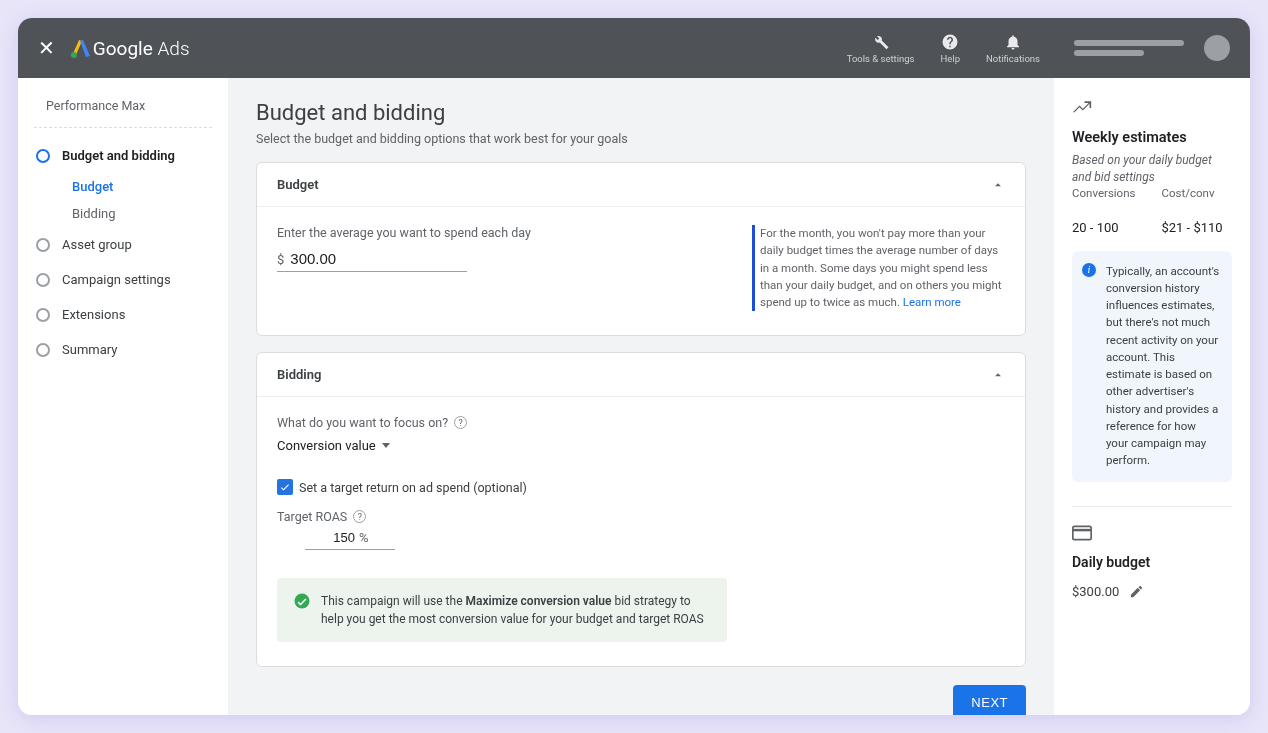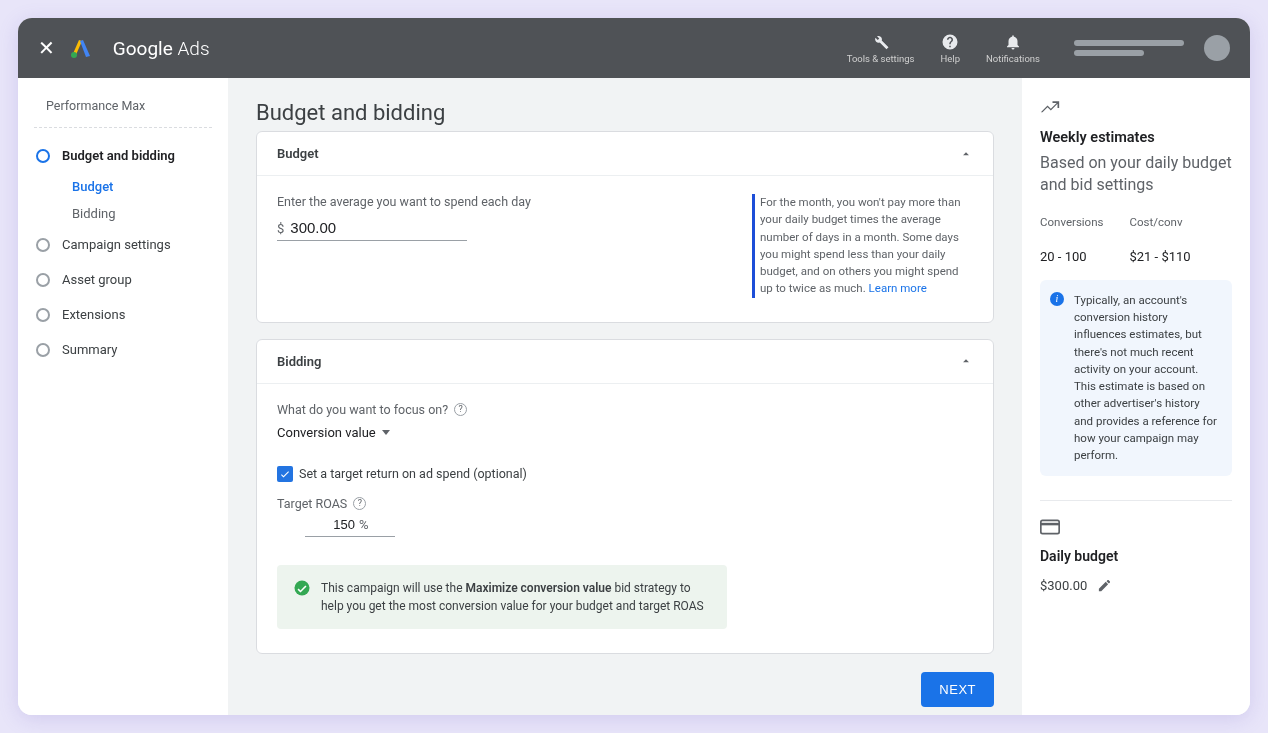--- a/index.html
+++ b/index.html
@@ -22,21 +22,21 @@
   .topbar {
     background: #4f5256;
     color: #fff;
     height: 60px;
     display: flex;
     align-items: center;
     padding: 0 20px;
     gap: 14px;
   }
   .topbar .close { font-size: 20px; cursor: pointer; color:#fff; }
-  .logo { display: flex; align-items: center; gap: 20px; }
+  .logo { display: flex; align-items: center; gap: 0; }
   .logo-mark {
     width: 24px; height: 24px; position: relative;
   }
   .logo-text { font-size: 19px; color:#fff;}
   .logo-text .thin { font-weight: 300; }
   .topbar-spacer { flex: 1; }
   .topbar-item { display:flex; flex-direction:column; align-items:center; font-size:9.5px; color:#d0d0d0; gap:2px; cursor:pointer; padding:0 6px;}
   .topbar-item svg { width:18px; height:18px; fill:#e8eaed; }
   .topbar-pills { display:flex; flex-direction:column; gap:4px; margin-left:14px;}
   .pill { height:6px; border-radius:3px; background:#9aa0a6; }
@@ -111,25 +111,25 @@
     display:flex; gap:10px; align-items:flex-start; width:450px;
   }
   .info-box .check-circle { width:18px; height:18px; flex-shrink:0;}
   .info-text { font-size:12px; color:#3c4043; line-height:1.5;}
   .info-text b { font-weight:600;}
   
   .next-row { display:flex; justify-content:flex-end; margin-top:18px;}
   .next-btn { background:#1a73e8; color:#fff; border:none; border-radius:4px; padding:10px 18px; font-size:13px; font-weight:500; letter-spacing:0.5px; cursor:pointer;}
   
   .rightbar {
-    width:228px; background:#fff; padding:20px 18px; font-size:12.5px;
+    width:196px; background:#fff; padding:20px 18px; font-size:12.5px;
   }
   .trend-icon { margin-bottom:8px;}
   .rb-title { font-size:14.5px; font-weight:600; color:#202124; margin-bottom:6px;}
-  .rb-sub { color:#5f6368; font-size:16px; line-height:1.4; margin-bottom:18px;}
+  .rb-sub { color:#5f6368; font-size:12px; line-height:1.4; font-style:italic;}
   .metrics { display:flex; gap:26px; margin-bottom:16px;}
   .metric-label { color:#5f6368; font-size:11.5px; margin-bottom:20px;}
   .metric-val { color:#202124; font-size:13px;}
   .rb-info {
     background:#f1f6fd; border-radius:6px; padding:12px 12px 12px 34px; position:relative;
     font-size:11.5px; color:#3c4043; line-height:1.5; margin-bottom:24px;
   }
   .rb-info .info-icon { position:absolute; left:10px; top:12px; width:14px; height:14px; background:#1a73e8; border-radius:50%; color:#fff; font-size:10px; display:flex; align-items:center; justify-content:center; font-style:italic; font-family:serif;}
   .rb-divider { border:none; border-top:1px solid #e8eaed; margin:10px 0 18px 0;}
   .card-icon { margin-bottom:10px;}
@@ -182,38 +182,39 @@
       <div class="campaign-name">Performance Max</div>
       <hr class="hr-dots">
       <div class="nav-item active">
         <span class="nav-radio"></span>
         <span class="nav-label">Budget and bidding</span>
       </div>
       <div class="nav-sub active">Budget</div>
       <div class="nav-sub">Bidding</div>
       <div class="nav-item">
         <span class="nav-radio"></span>
+        <span class="nav-label">Asset group</span>
+      </div>
+      <div class="nav-item">
+        <span class="nav-radio"></span>
         <span class="nav-label">Campaign settings</span>
-      </div>
-      <div class="nav-item">
-        <span class="nav-radio"></span>
-        <span class="nav-label">Asset group</span>
       </div>
       <div class="nav-item">
         <span class="nav-radio"></span>
         <span class="nav-label">Extensions</span>
       </div>
       <div class="nav-item">
         <span class="nav-radio"></span>
         <span class="nav-label">Summary</span>
       </div>
     </div>
 
     <div class="main">
       <h1 class="page-title">Budget and bidding</h1>
+      <div class="page-sub">Select the budget and bidding options that work best for your goals</div>
 
       <div class="card">
         <div class="card-head">
           <span class="card-title">Budget</span>
           <svg class="chevron" viewBox="0 0 24 24">
               <path fill="#5f6368" d="M7 14l5-5 5 5z"></path>
             </svg>
         </div>
         <div class="card-body">
           <div class="budget-row">

